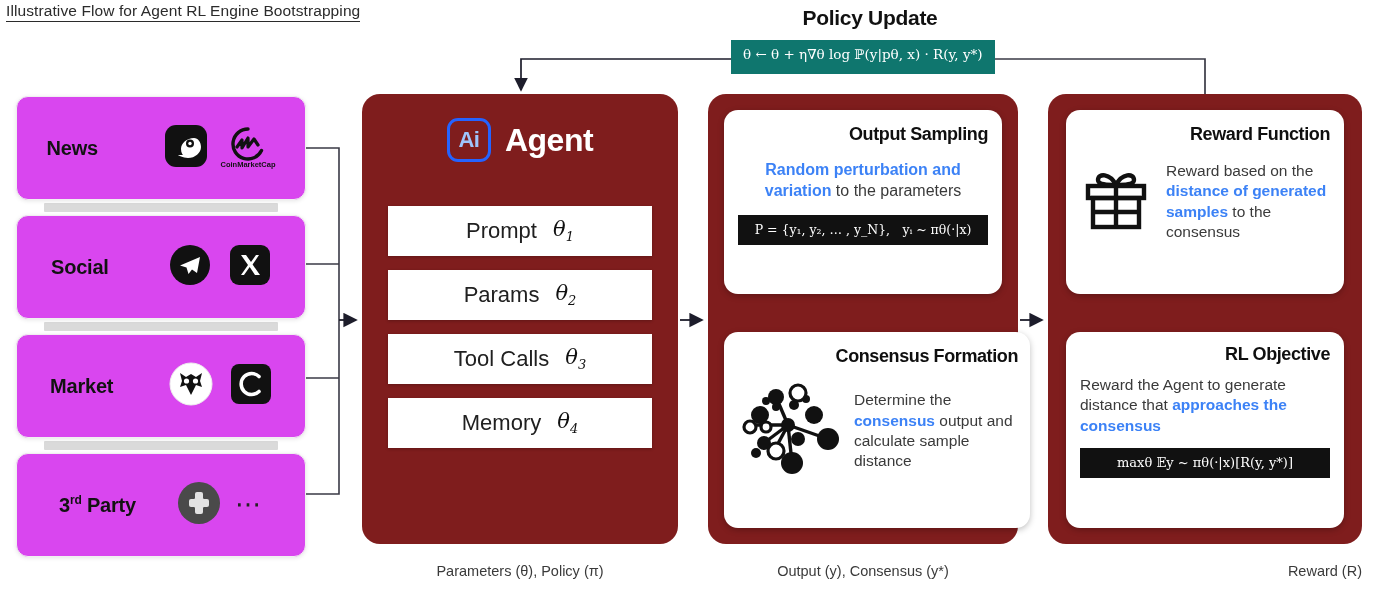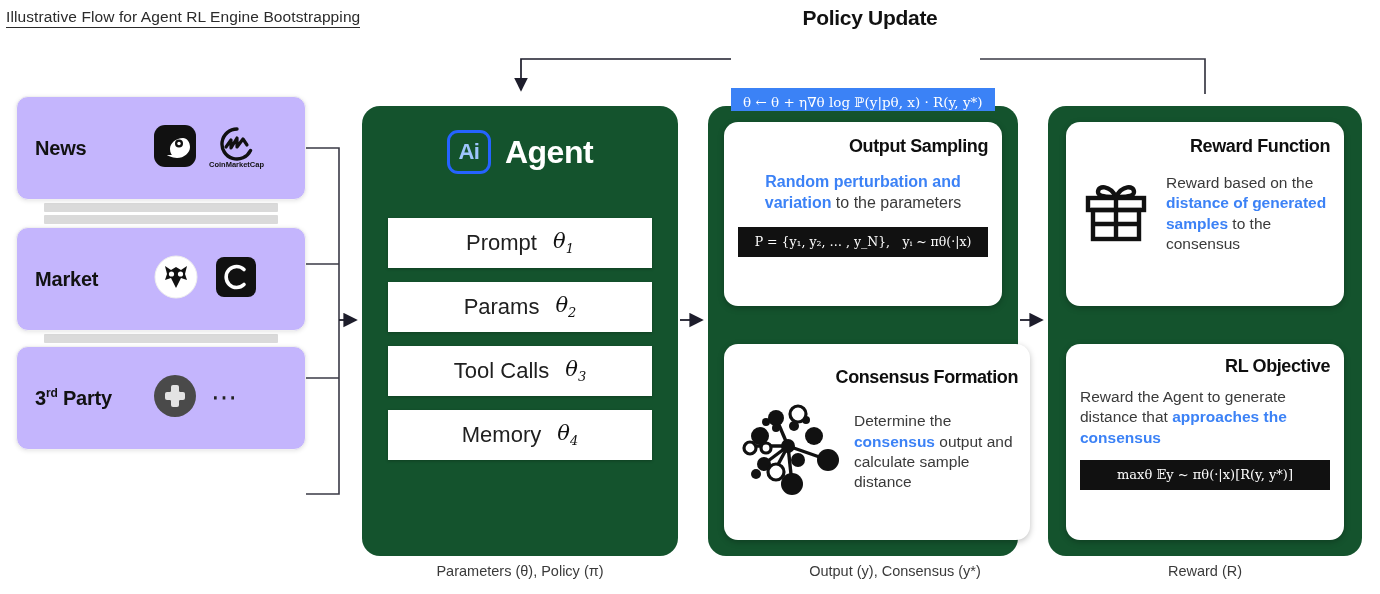--- a/index.html
+++ b/index.html
@@ -6,68 +6,68 @@
   html, body {
     width: 1380px; height: 594px;
     background: #ffffff;
     font-family: "Liberation Sans", sans-serif;
     overflow: hidden;
   }
   #root { position: relative; width: 1380px; height: 594px; }
 
   
   .page-title {
-    position: absolute; left: 6px; top: 8px;
+    position: absolute; left: 6px; top: 2px;
     font-size: 15.5px; color: #2b2b2b; letter-spacing: .1px;
     border-bottom: 1.6px solid #2b2b2b; padding-bottom: 1px;
   }
 
   
   .policy-title {
     position: absolute; left: 760px; top: 6px; width: 220px;
     text-align: center; font-size: 21px; font-weight: bold; color: #111;
     letter-spacing: -.3px;
   }
   .policy-formula {
     position: absolute; left: 731px; top: 40px;
-    background: #3b82f6; color: #fff; padding: 6px 12px 1px;
+    background: #0f766e; color: #fff; padding: 6px 12px 12px;
     font-family: "DejaVu Serif", serif; font-size: 13.5px; white-space: nowrap;
     z-index: 4;
-    margin-top: 48px;
   }
 
   
   .wire { position: absolute; left: 0; top: 0; width: 1380px; height: 594px; pointer-events: none; }
 
   
   .caption {
     position: absolute; top: 563px; text-align: center;
     font-size: 14.5px; color: #3a3a3a; white-space: nowrap;
   }
 
   
   .input-col { position: absolute; left: 16px; top: 96px; width: 290px; }
   .input-card {
     position: relative; height: 104px;
-    background: #c4b5fd; border: 1.4px solid #f0f0f0; border-radius: 12px;
+    background: #d946ef; border: 1.4px solid #f0f0f0; border-radius: 12px;
     box-shadow: 0 1px 4px rgba(0,0,0,.10);
     display: flex; align-items: center; padding: 0 18px;
     margin-bottom: 3px;
+    justify-content: center;
   }
   .input-label {
     font-size: 20px; font-weight: bold; color: #121212; width: 118px;
     letter-spacing: -.2px;
   }
   .input-label sup { font-size: 12px; }
   .icon-row { display: flex; align-items: center; gap: 12px; }
   .sep-bar { height: 9px; background: #dadada; margin: 0 28px 3px; border-radius: 1px; }
 
   
   .panel {
-    position: absolute; background: #14532d; border-radius: 18px; margin-top: 12px;
+    position: absolute; background: #7f1d1d; border-radius: 18px;
   }
   .panel-agent { left: 362px; top: 94px; width: 316px; height: 450px; }
   .panel-output { left: 708px; top: 94px; width: 310px; height: 450px; }
   .panel-reward { left: 1048px; top: 94px; width: 314px; height: 450px; }
 
   .agent-head {
     display: flex; align-items: center; justify-content: center; gap: 14px;
     margin-top: 24px;
   }
   .ai-badge {
@@ -97,21 +97,21 @@
     letter-spacing: -.4px;
   }
   .body-text { font-size: 15.5px; color: #3a3a3a; line-height: 1.32; }
   .hl { color: #3c82f6; font-weight: bold; }
   .formula-box {
     background: #111111; color: #ffffff; font-family: "DejaVu Serif", serif;
     text-align: center; padding: 7px 6px 8px; font-size: 13px; white-space: nowrap;
   }
 
   .card-out-sampling { left: 16px; top: 16px; width: 278px; height: 184px; padding: 14px 14px 0; }
-  .card-consensus    { left: 16px; top: 238px; width: 306px; height: 196px; padding: 23px 12px 0; }
+  .card-consensus    { left: 16px; top: 238px; width: 306px; height: 196px; padding: 14px 12px 0; }
   .card-reward       { left: 18px; top: 16px; width: 278px; height: 184px; padding: 14px 14px 8px; }
   .card-objective    { left: 18px; top: 238px; width: 278px; height: 196px; padding: 12px 14px 0; }
 
   .row-flex { display: flex; align-items: center; gap: 10px; }
 </style>
 </head>
 <body>
 
 <div id="root">
 
@@ -165,20 +165,37 @@
             <path d="M21 2a15 15 0 1 0 13.5 21.5" fill="none" stroke="#111" stroke-width="3.4" stroke-linecap="round"></path>
             <path d="M10 20 L15 13 L15 21 L21 11 L21 20 L27 12 L31 18" fill="none" stroke="#111" stroke-width="3.2" stroke-linejoin="round" stroke-linecap="round"></path>
           </svg>
           <span style="font-size:7.5px;font-weight:bold;color:#111;margin-top:-1px;">CoinMarketCap</span>
         </span>
       </div>
     </div>
 
     <div class="sep-bar"></div>
 
+    <div class="input-card">
+      <div class="input-label">Social</div>
+      <div class="icon-row" style="gap:18px;">
+        <span>
+          <svg width="42" height="42" viewBox="0 0 42 42">
+            <circle cx="21" cy="21" r="20" fill="#111"></circle>
+            <path d="M31 13 L11 21.5 L17.5 23.5 L19.5 30 L23 25.5 L28 29 z" fill="#fff"></path>
+          </svg>
+        </span>
+        <span>
+          <svg width="42" height="42" viewBox="0 0 42 42">
+            <rect x="1" y="1" width="40" height="40" rx="9" fill="#111"></rect>
+            <path d="M12 11 L19 21 L12 31 h3 l5.7-8 L26 31 h5 L23.6 20.6 L30 11 h-3 l-5 7 L17 11 z" fill="#fff"></path>
+          </svg>
+        </span>
+      </div>
+    </div>
 
     <div class="sep-bar"></div>
 
     <div class="input-card">
       <div class="input-label">Market</div>
       <div class="icon-row" style="gap:16px;">
         <span>
           <svg width="46" height="46" viewBox="0 0 46 46">
             <circle cx="23" cy="23" r="21" fill="#fff" stroke="#eee" stroke-width="1"></circle>
             <path d="M12 12 L18 16 L23 13 L28 16 L34 12 L32 20 L34 26 L28 24 L23 34 L18 24 L12 26 L14 20 z" fill="#111"></path>
@@ -290,21 +307,21 @@
                 <circle cx="40" cy="74" r="8"></circle>
             </g>
           </svg>
         </span>
         <div class="body-text">
           <span>Determine the </span><span class="hl">consensus</span><span> output and calculate sample distance</span>
         </div>
       </div>
     </div>
   </div>
-  <div class="caption" style="left:740px; width:310px;">Output (y), Consensus (y*)</div>
+  <div class="caption" style="left:708px; width:310px;">Output (y), Consensus (y*)</div>
 
   <div class="panel panel-reward">
 
     <div class="inner-card card-reward">
       <div class="inner-title">Reward Function</div>
       <div class="row-flex" style="margin-top:16px;gap:14px;">
         <span>
           <svg width="72" height="70" viewBox="0 0 72 70">
             <g fill="none" stroke="#111" stroke-width="4.4">
               <path d="M36 20c-6-12-18-12-18-5 0 5 10 5 18 5z"></path>
@@ -323,15 +340,15 @@
     </div>
 
     <div class="inner-card card-objective">
       <div class="inner-title">RL Objective</div>
       <div class="body-text" style="margin-top:10px;">
         <span>Reward the Agent to generate distance that </span><span class="hl">approaches the consensus</span>
       </div>
       <div class="formula-box" style="margin-top:12px;font-size:13px;">maxθ 𝔼y ~ πθ(·|x)[R(y, y*)]</div>
     </div>
   </div>
-  <div class="caption" style="left:1048px; width:314px;">Reward (R)</div>
+  <div class="caption" style="left:1048px; width:314px;text-align:right;">Reward (R)</div>
 
 </div>
 
 </body></html>

